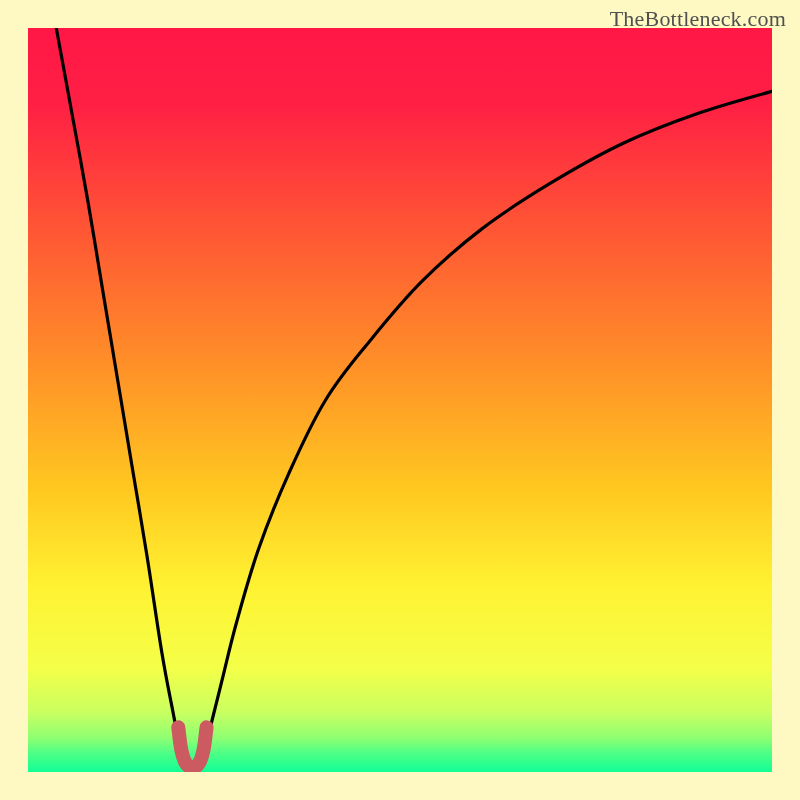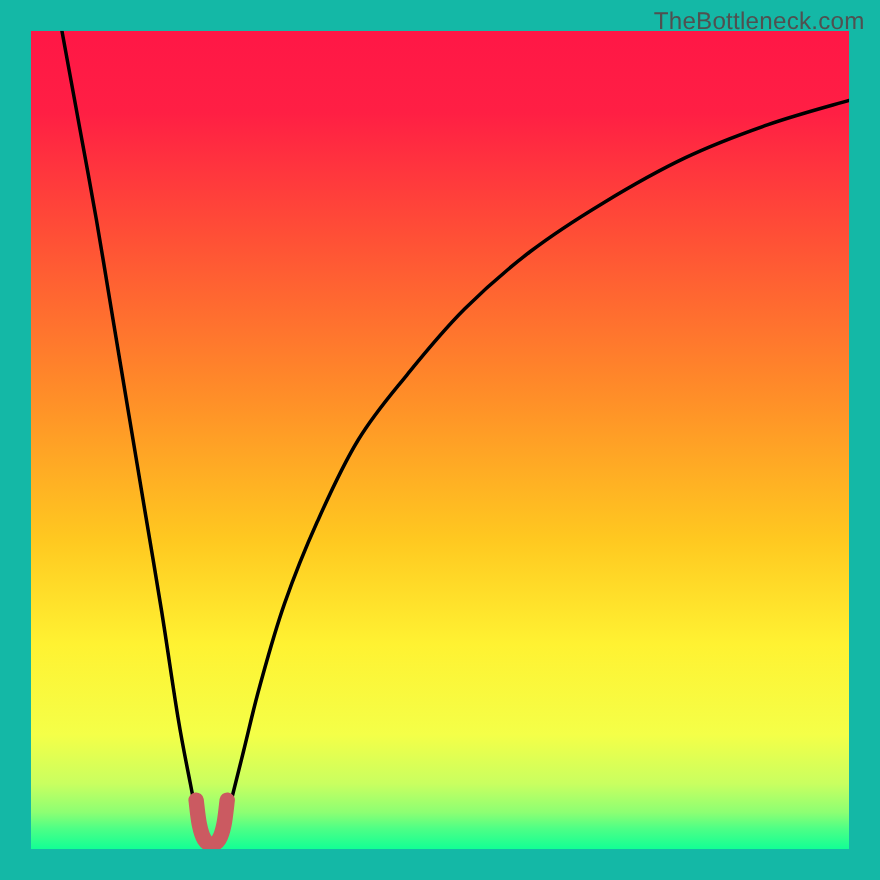--- a/index.html
+++ b/index.html
@@ -7,21 +7,22 @@
     padding: 0;
     width: 800px;
     height: 800px;
     overflow: hidden;
     background: #000;
     font-family: Arial, Helvetica, sans-serif;
   }
   .frame {
     position: absolute;
     inset: 0;
-    background: #14b8a6;
+    background: #fef9c3;
+    font-family: Liberation Serif, serif;
   }
   .plot-area {
     position: absolute;
     left: 28px;
     top: 28px;
     width: 744px;
     height: 744px;
     overflow: hidden;
   }
   .gradient {

